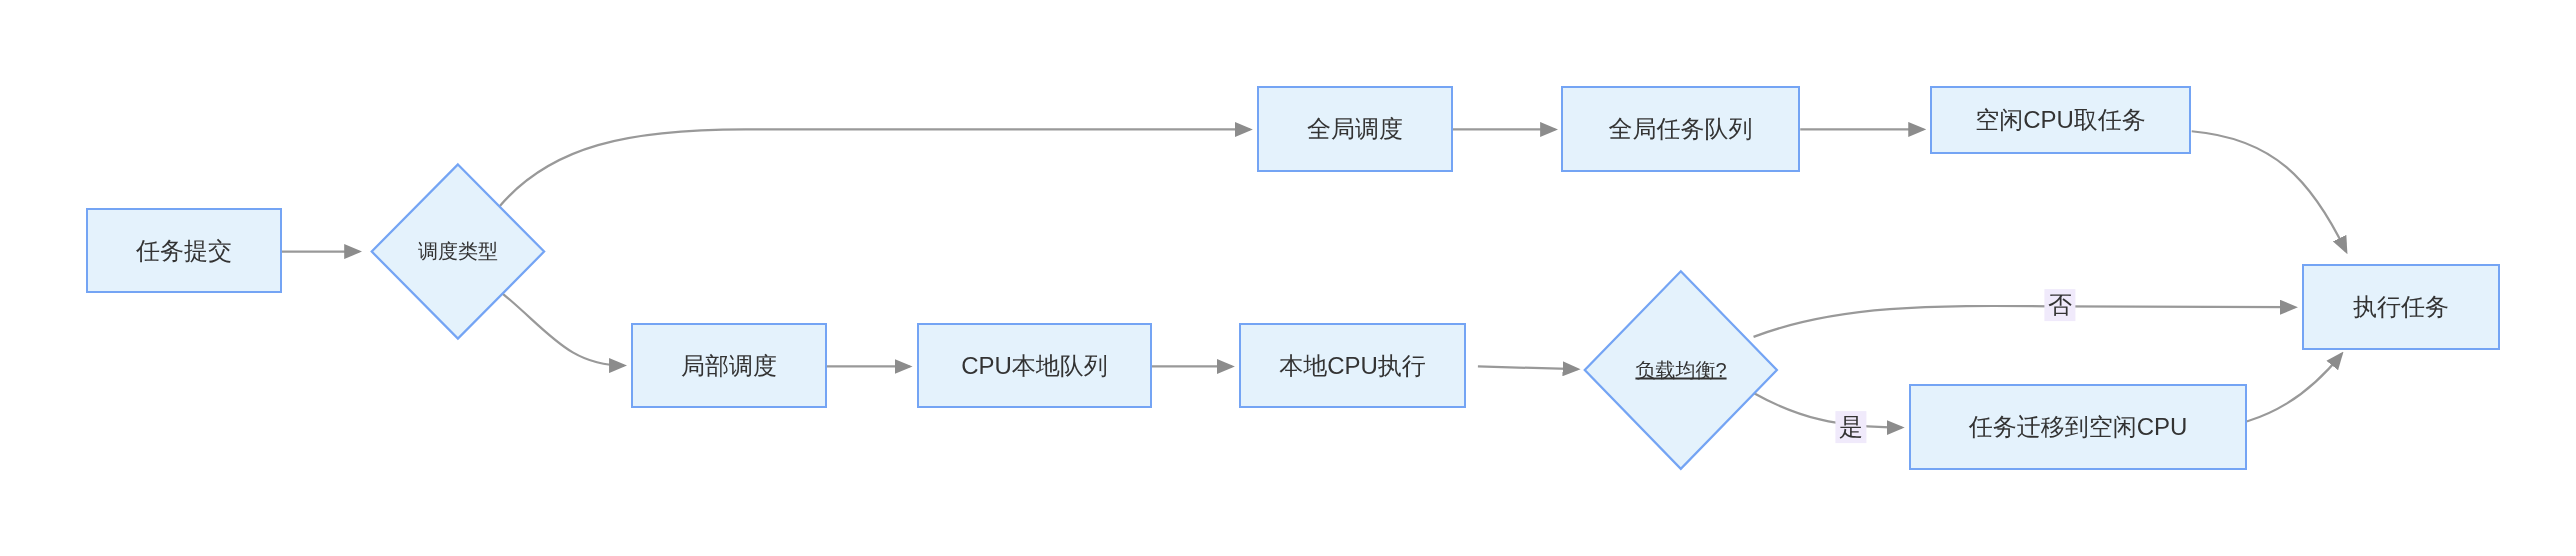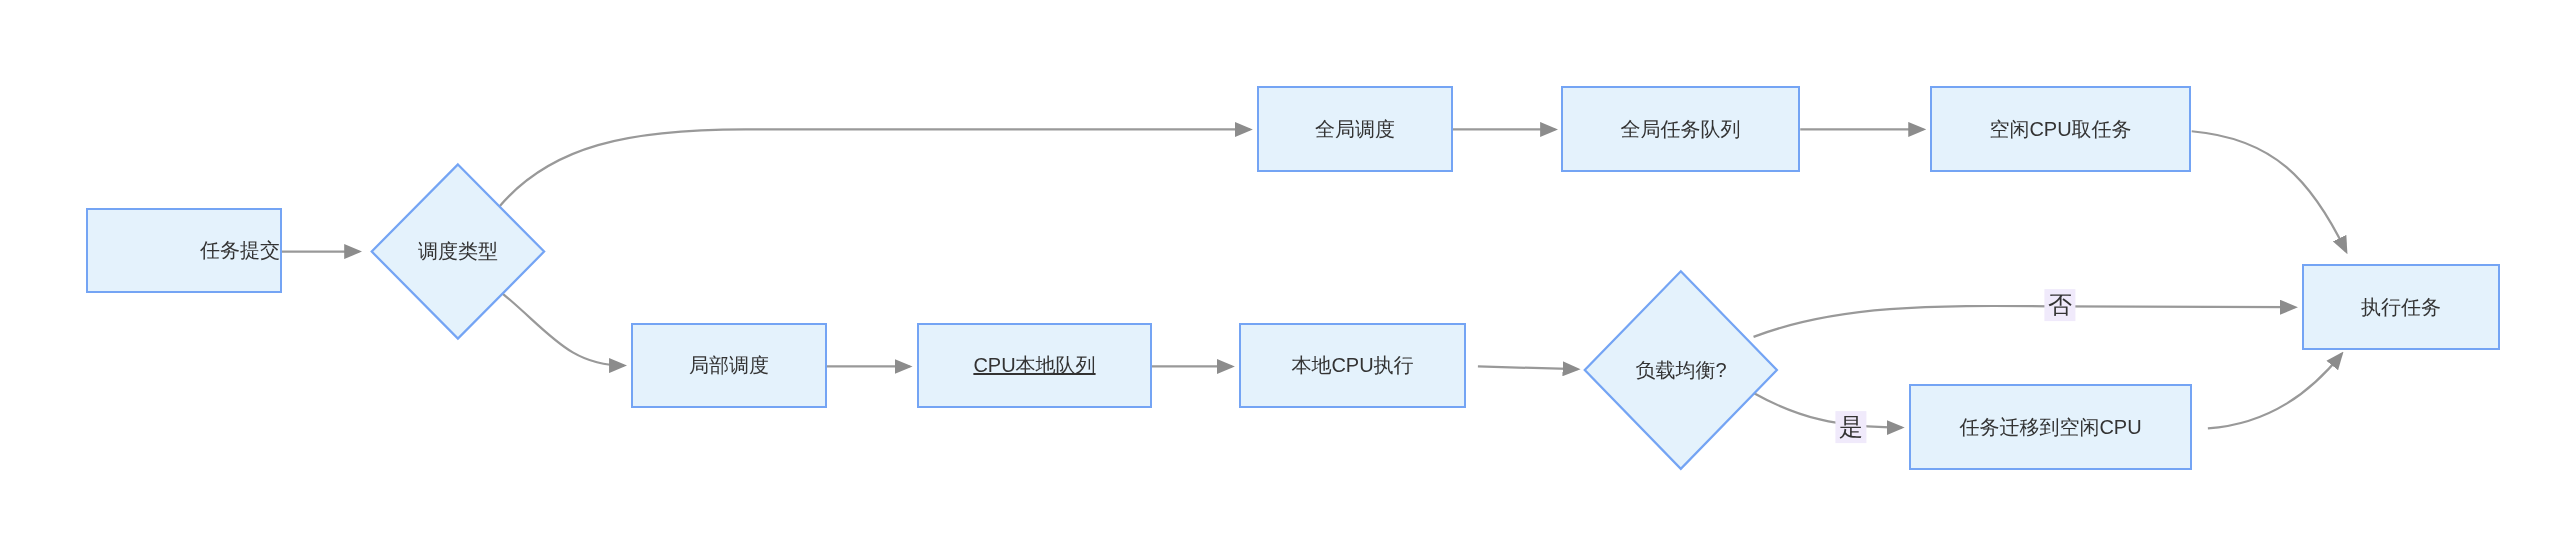--- a/index.html
+++ b/index.html
@@ -39,21 +39,21 @@
     stroke-width: 2.5;
   }
   .node {
     position: absolute;
     display: flex;
     align-items: center;
     justify-content: center;
     background: var(--node-fill);
     border: 2.2px solid var(--node-border);
     color: var(--text);
-    font-size: 20px;
+    font-size: 24px;
     text-align: center;
     white-space: nowrap;
   }
   .diamond-label {
     position: absolute;
     transform: translate(-50%, -50%);
     color: var(--text);
     font-size: 20px;
     white-space: nowrap;
   }
@@ -61,31 +61,31 @@
     position: absolute;
     transform: translate(-50%, -50%);
     background: var(--edge-label-bg);
     color: var(--text);
     font-size: 24px;
     padding: 2.7px 3.6px;
     line-height: 1.1;
     white-space: nowrap;
   }
   
-  #n-task-submit     { left: 86px;   top: 208px; width: 196px; height: 85px; justify-content: flex-end; }
+  #n-task-submit     { left: 86px;   top: 208px; width: 196px; height: 85px; }
   #n-global-sched    { left: 1257px; top: 86px;  width: 196px; height: 86px; }
   #n-global-queue    { left: 1561px; top: 86px;  width: 239px; height: 86px; align-items: center; }
-  #n-idle-cpu-take   { left: 1930px; top: 86px;  width: 261px; height: 86px; }
+  #n-idle-cpu-take   { left: 1930px; top: 86px;  width: 261px; height: 68px; }
   #n-execute         { left: 2302px; top: 264px; width: 198px; height: 86px; }
   #n-local-sched     { left: 631px;  top: 323px; width: 196px; height: 85px; }
-  #n-cpu-local-queue { left: 917px; top: 323px; width: 235px; height: 85px; text-decoration: underline; }
+  #n-cpu-local-queue { left: 917px; top: 323px; width: 235px; height: 85px; }
   #n-local-cpu-exec  { left: 1239px; top: 323px; width: 227px; height: 85px; }
-  #n-migrate         { left: 1909px; top: 384px; width: 283px; height: 86px; }
+  #n-migrate         { left: 1909px; top: 384px; width: 338px; height: 86px; }
   #l-sched-type      { left: 458px;  top: 251px; }
-  #l-load-balance    { left: 1681px; top: 370px; }
+  #l-load-balance    { left: 1681px; top: 370px; text-decoration: underline; }
   #el-no             { left: 2060px; top: 305px; }
   #el-yes            { left: 1851px; top: 427px; }
 </style>
 </head>
 <body>
 
 <div class="canvas">
 
   <svg class="edge-layer" viewBox="0 0 2869 620" xmlns="http://www.w3.org/2000/svg">
     <defs>

